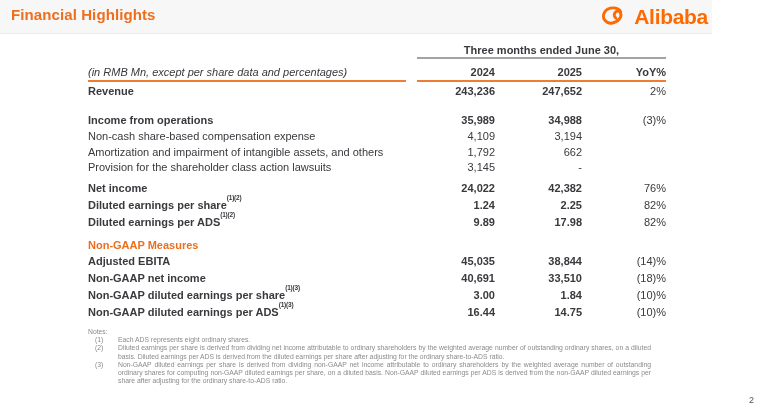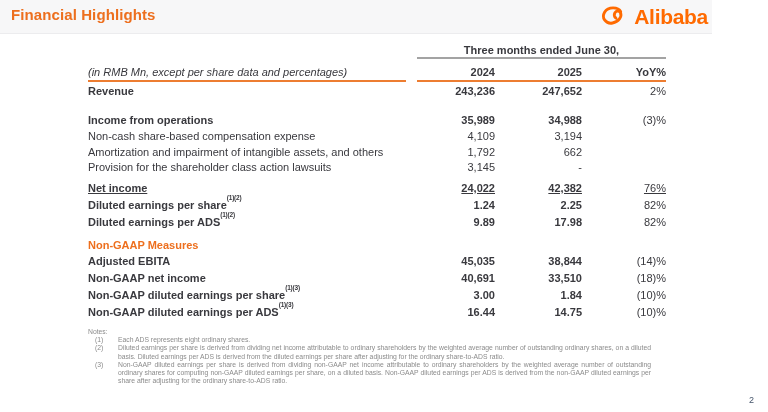--- a/index.html
+++ b/index.html
@@ -60,21 +60,21 @@
   .header-row .numeric {
     border-bottom: 2px solid #ed7d31; font-weight: bold; padding-bottom: 2px;
   }
 
   
   #rows-container .drow:nth-child(1)  { height: 18px; }
   #rows-container .drow:nth-child(2)  { height: 16px; margin-top: 12px; }
   #rows-container .drow:nth-child(3)  { height: 16px; }
   #rows-container .drow:nth-child(4)  { height: 15px; }
   #rows-container .drow:nth-child(5)  { height: 15px; gap: 27px; }
-  #rows-container .drow:nth-child(6)  { height: 16px; margin-top: 6px; text-decoration: underline; }
+  #rows-container .drow:nth-child(6)  { height: 16px; margin-top: 6px; }
   #rows-container .drow:nth-child(7)  { height: 17px; }
   #rows-container .drow:nth-child(8)  { height: 18px; }
   #rows-container .drow:nth-child(9)  { height: 15px; margin-top: 6px; }
   #rows-container .drow:nth-child(10) { height: 17px; }
   #rows-container .drow:nth-child(11) { height: 17px; }
   #rows-container .drow:nth-child(12) { height: 17px; }
   #rows-container .drow:nth-child(13) { height: 17px; }
 
   .drow.bold .label-cell,
   .drow.bold .col1,

